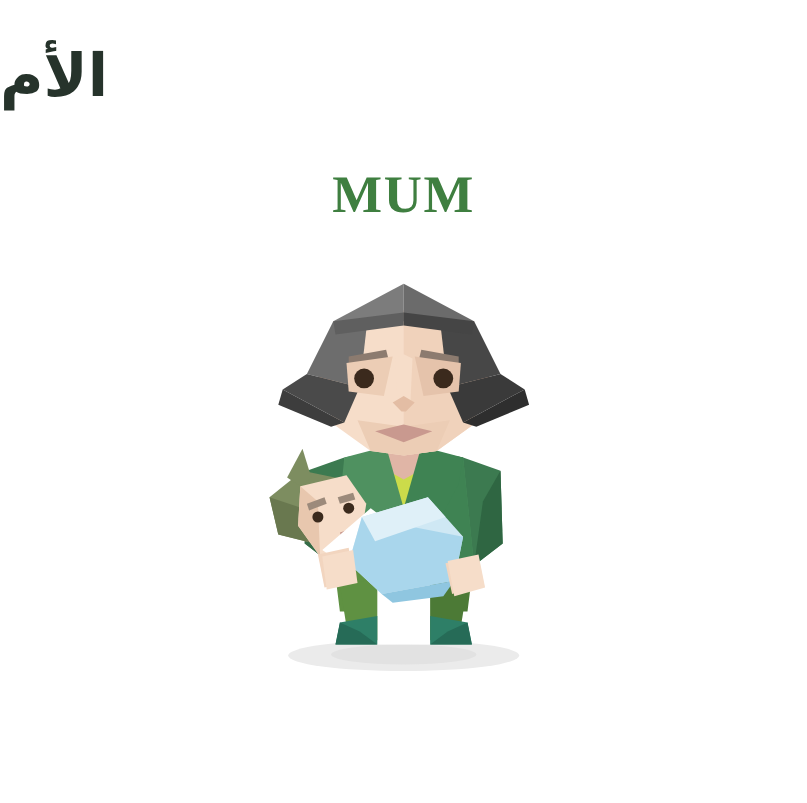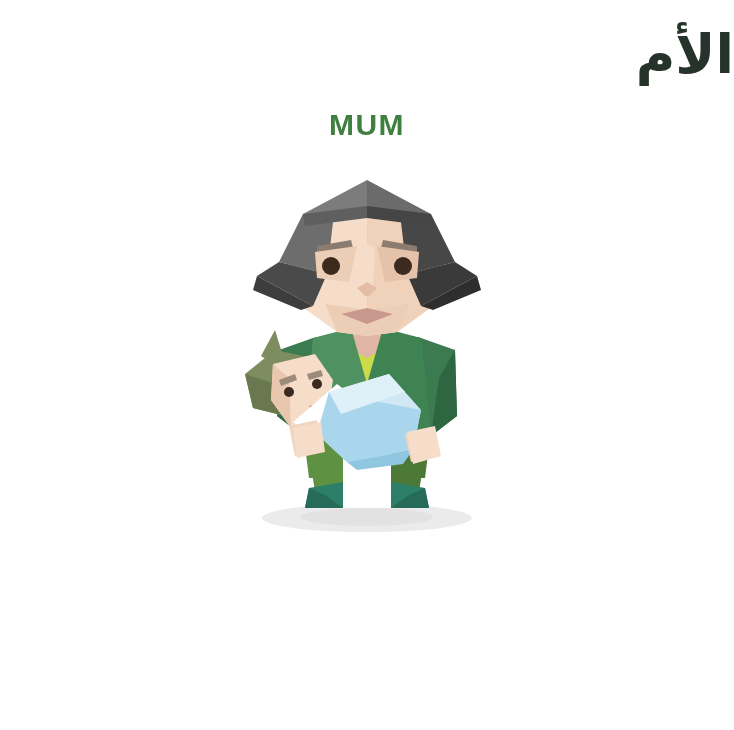--- a/index.html
+++ b/index.html
@@ -39,44 +39,44 @@
     letter-spacing: 0px;
     width: 100%;
     font-family: "DejaVu Sans", "Liberation Sans", sans-serif;
   }
   .result-subtitle .word-gap {
     display: inline-block;
     width: 26px;
   }
 
   .result-title {
-    margin: 2px;
+    margin: 16px;
     padding-top: 22px;
     font-size: 54px;
     font-weight: 700;
     line-height: 1.15;
     color: #26332b;
     direction: rtl;
     unicode-bidi: isolate;
-    text-align: right;
+    text-align: left;
     width: 100%;
     font-family: "DejaVu Sans", "Liberation Sans", sans-serif;
   }
 
   .result-title-latin {
-    margin: 0;
+    margin: 16px;
     padding-top: 22px;
-    font-size: 30px;
+    font-size: 48px;
     font-weight: 700;
     letter-spacing: 1.5px;
     line-height: 1;
     color: #3f7f40;
     text-align: center;
     width: 100%;
-    font-family: Liberation Sans, sans-serif;
+    font-family: Liberation Serif, serif;
   }
 
   .illustration-wrap {
     margin-top: 38px;
     width: 300px;
     height: 370px;
     position: relative;
   }
   .illustration-wrap svg {
     display: block;

